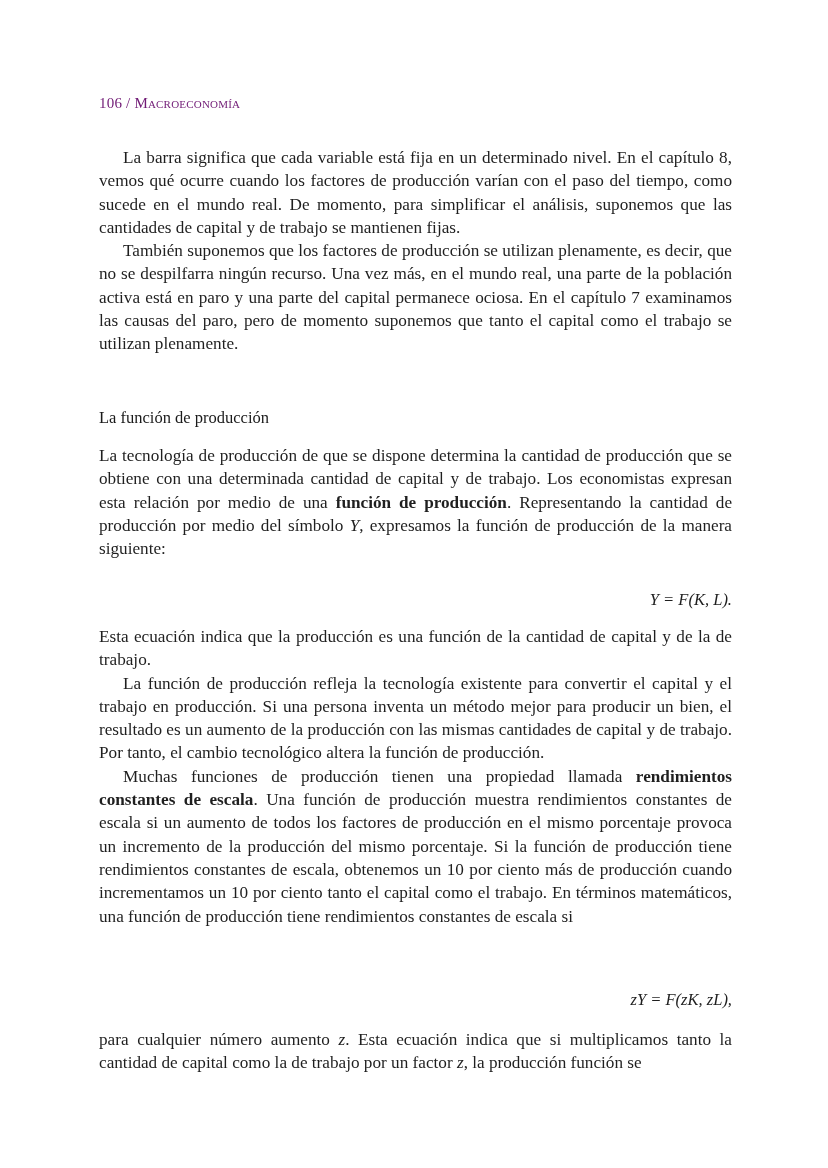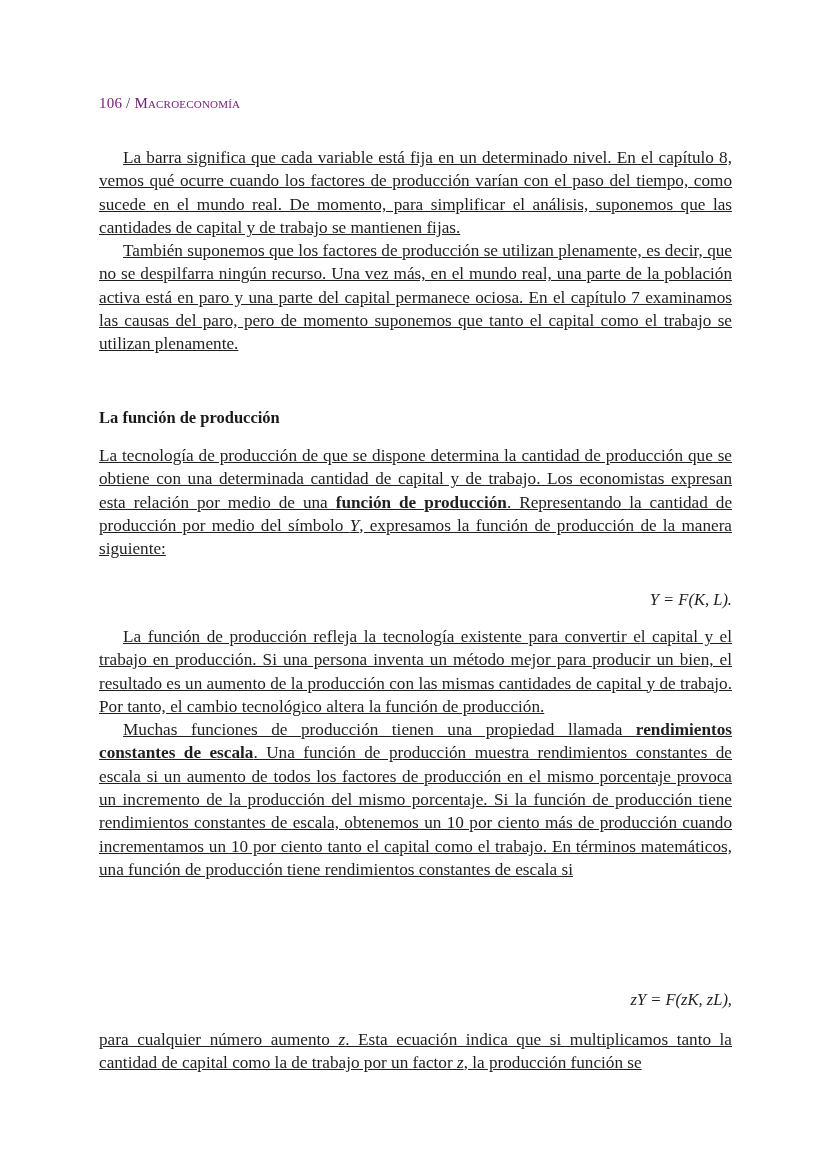--- a/index.html
+++ b/index.html
@@ -33,34 +33,33 @@
       font-variant: small-caps;
     }
     .block {
       position: absolute;
       left: 0;
       width: 633px;
       font-size: 17.2px;
       line-height: 23.3px;
       text-align: justify;
       hyphens: manual;
-      text-decoration: underline;
     }
     .block p {
       margin: 0;
     }
     .indent {
       text-indent: 24px;
     }
     .heading {
       position: absolute;
       left: 0;
       top: 408px;
       font-size: 16.5px;
-      font-weight: bold;
+      font-weight: normal;
       color: #1a1a1a;
     }
     .equation {
       position: absolute;
       left: 0;
       width: 633px;
       text-align: right;
       font-size: 16.5px;
       font-style: italic;
       color: #1f1f1f;
@@ -84,20 +83,21 @@
 
   <div class="heading">La función de producción</div>
 
   <div class="block" style="top:444px;">
     <p><span>La tecnología de producción de que se dispone determina la cantidad de producción que se obtiene con una determinada cantidad de capital y de trabajo. Los economistas expresan esta relación por medio de una </span><b>función de producción</b><span>. Representando la cantidad de producción por medio del símbolo </span><i>Y</i><span>, expresamos la función de producción de la manera siguiente:</span></p>
   </div>
 
   <div class="equation" style="top:590px;">Y = F(K, L).</div>
 
   <div class="block" style="top:625px;">
+    <p>Esta ecuación indica que la producción es una función de la cantidad de capital y de la de trabajo.</p>
     <p class="indent">La función de producción refleja la tecnología existente para convertir el capital y el trabajo en producción. Si una persona inventa un método mejor para producir un bien, el resultado es un aumento de la producción con las mismas cantidades de capital y de trabajo. Por tanto, el cambio tecnológico altera la función de producción.</p>
     <p class="indent"><span>Muchas funciones de producción tienen una propiedad llamada </span><b>rendimientos constantes de escala</b><span>. Una función de producción muestra rendimientos constantes de escala si un aumento de todos los factores de producción en el mismo porcentaje provoca un incremento de la producción del mismo porcentaje. Si la función de producción tiene rendimientos constantes de escala, obtenemos un 10 por ciento más de producción cuando incrementamos un 10 por ciento tanto el capital como el trabajo. En términos matemáticos, una función de producción tiene rendimientos constantes de escala si</span></p>
   </div>
 
   <div class="equation" style="top:990px;">zY = F(zK, zL),</div>
 
   <div class="block" style="top:1028px;">
     <p><span>para cualquier número aumento </span><i>z</i><span>. Esta ecuación indica que si multiplicamos tanto la cantidad de capital como la de trabajo por un factor </span><i>z</i><span>, la producción función se</span></p>
   </div>
 

